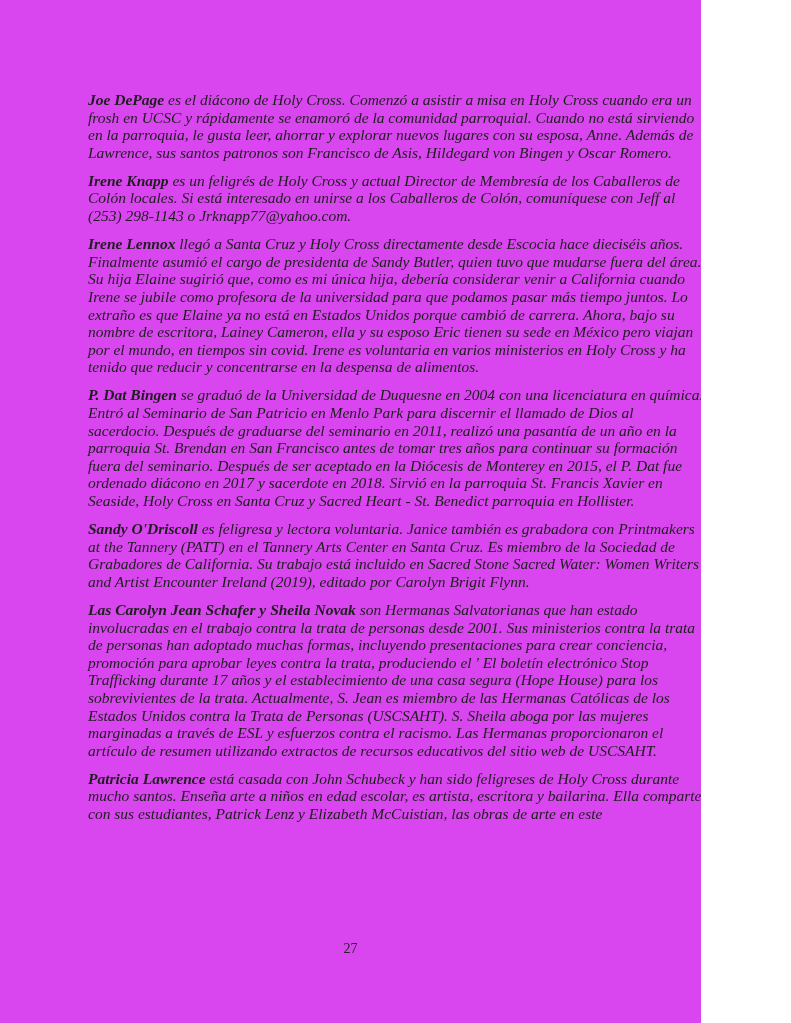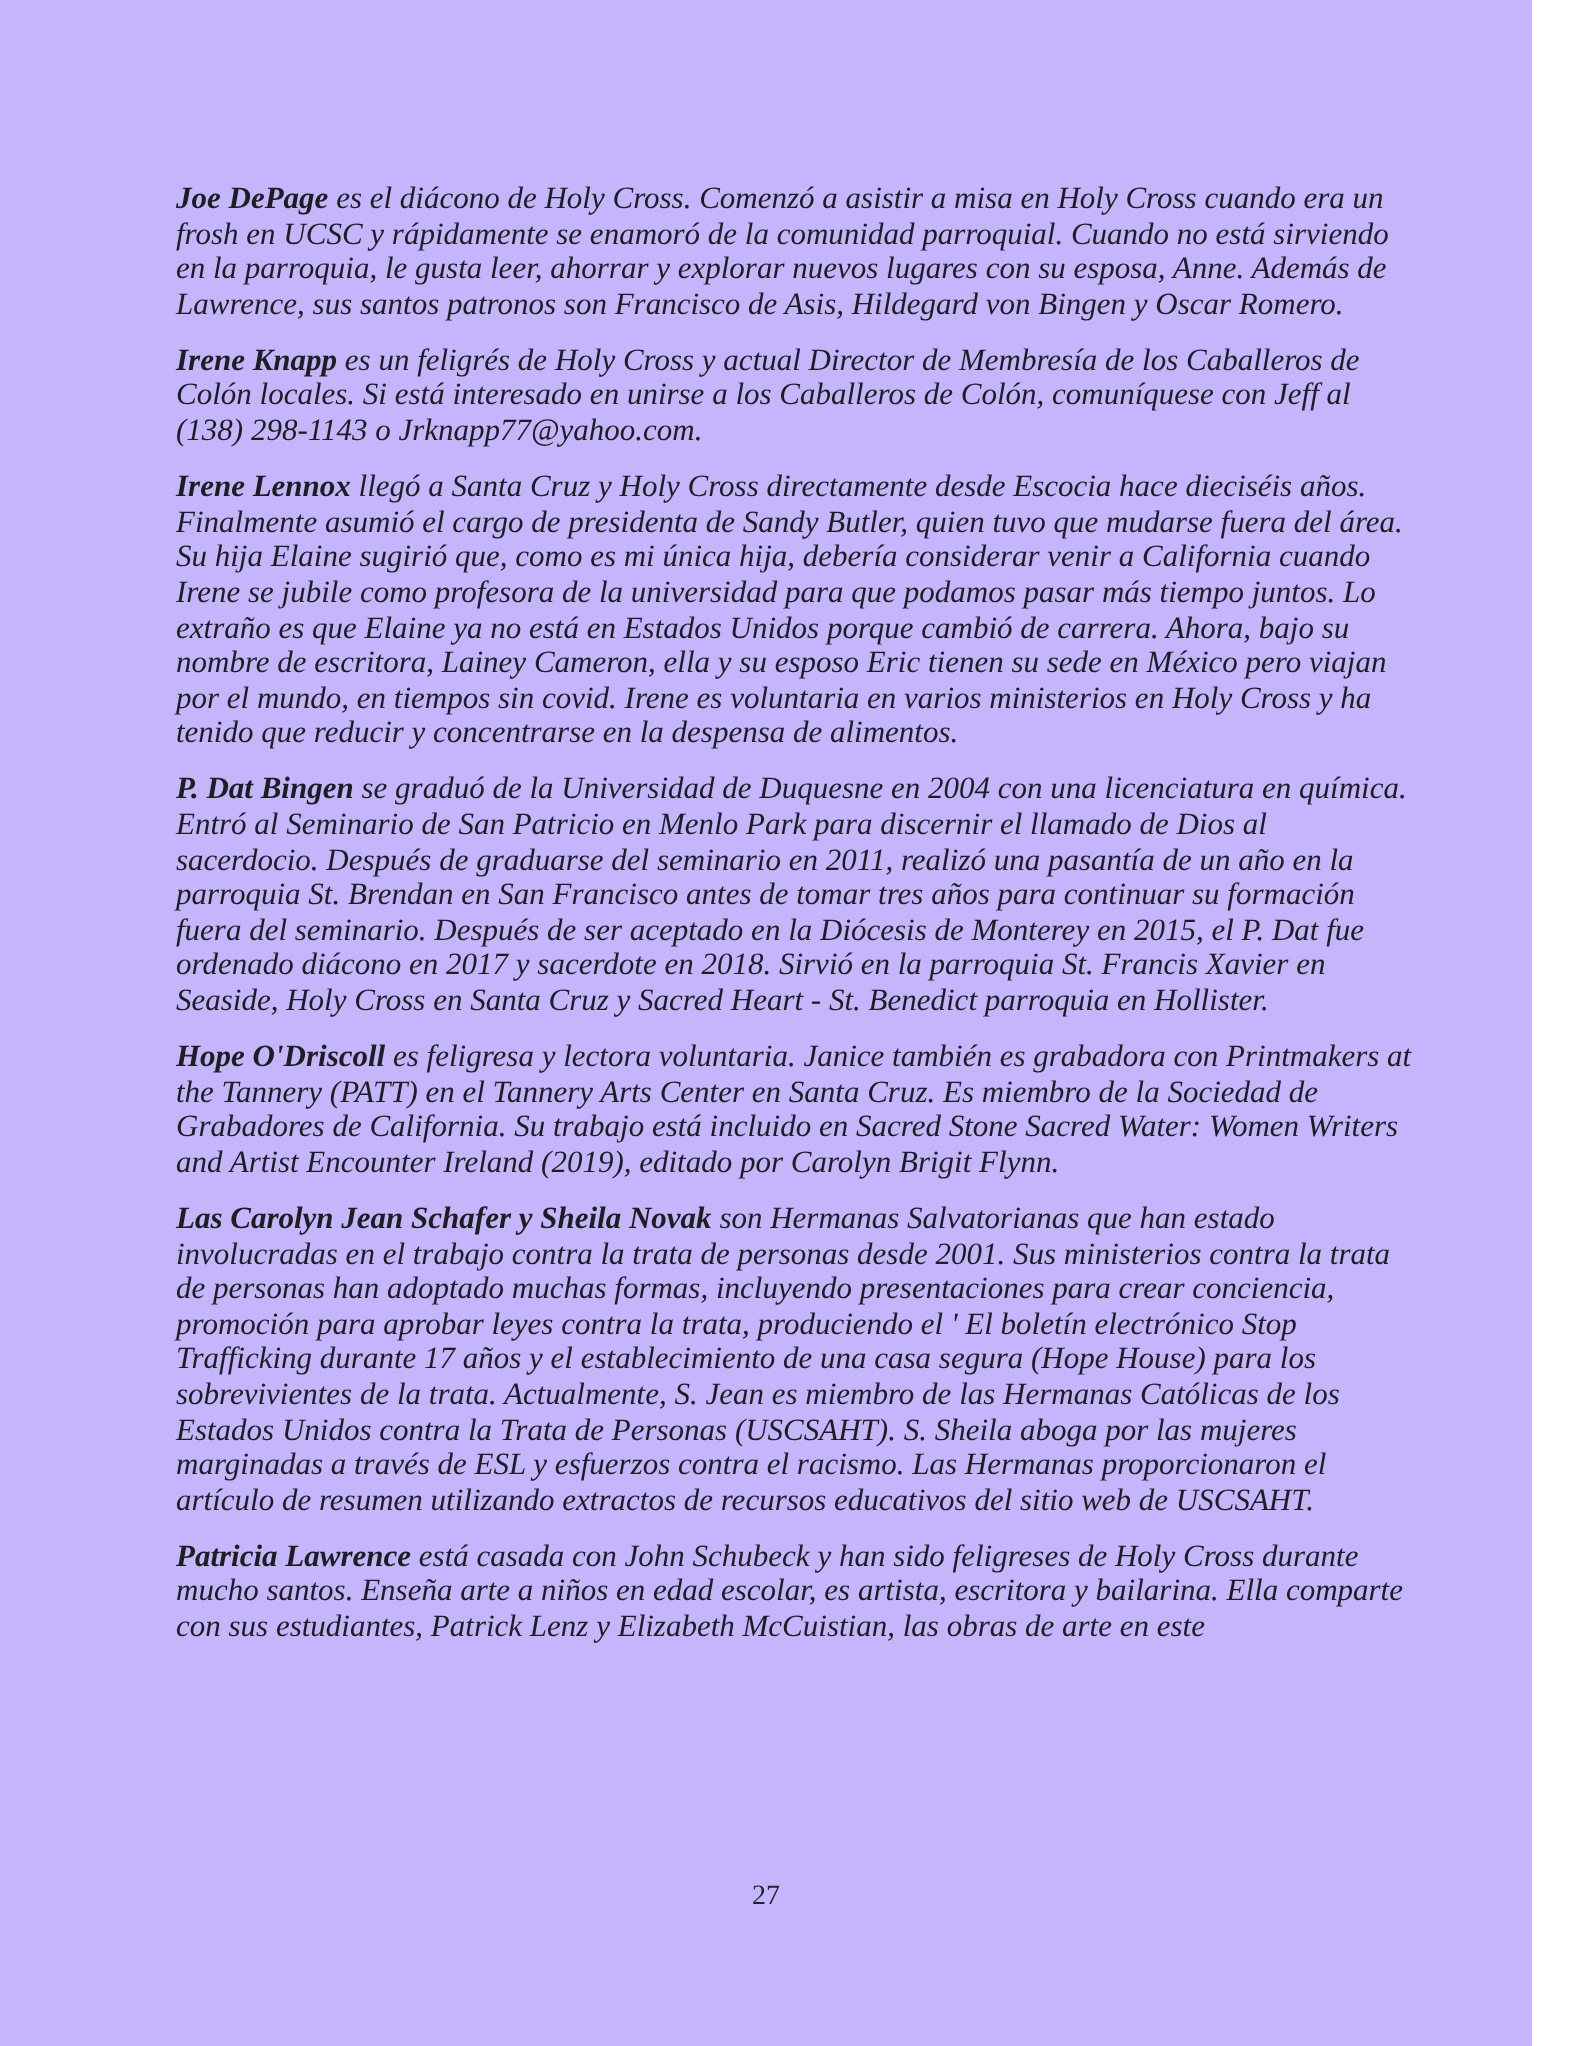--- a/index.html
+++ b/index.html
@@ -1,21 +1,21 @@
 <!DOCTYPE html>
 <html><head>
 <meta charset="utf-8">
 <style>
   * { margin: 0; padding: 0; box-sizing: border-box; }
   html, body { width: 791px; height: 1023px; background: #ffffff; }
   .page {
     position: relative;
-    width: 766px;
+    width: 701px;
     height: 1023px;
-    background: #c4b5fd;
+    background: #d946ef;
     font-family: "Liberation Serif", serif;
     color: #1e1e1e;
     overflow: hidden;
   }
   .content {
     position: absolute;
     left: 88px;
     top: 91px;
     width: 618px;
   }
@@ -47,35 +47,35 @@
 <div class="page">
   <div class="content">
 
     <p class="bio">
       <strong>Joe DePage</strong>
       <span>es el diácono de Holy Cross. Comenzó a asistir a misa en Holy Cross cuando era un frosh en UCSC y rápidamente se enamoró de la comunidad parroquial. Cuando no está sirviendo en la parroquia, le gusta leer, ahorrar y explorar nuevos lugares con su esposa, Anne. Además de Lawrence, sus santos patronos son Francisco de Asis, Hildegard von Bingen y Oscar Romero.</span>
     </p>
 
     <p class="bio">
       <strong>Irene Knapp</strong>
-      <span>es un feligrés de Holy Cross y actual Director de Membresía de los Caballeros de Colón locales. Si está interesado en unirse a los Caballeros de Colón, comuníquese con Jeff al (138) 298-1143 o Jrknapp77@yahoo.com.</span>
+      <span>es un feligrés de Holy Cross y actual Director de Membresía de los Caballeros de Colón locales. Si está interesado en unirse a los Caballeros de Colón, comuníquese con Jeff al (253) 298-1143 o Jrknapp77@yahoo.com.</span>
     </p>
 
     <p class="bio">
       <strong>Irene Lennox</strong>
       <span>llegó a Santa Cruz y Holy Cross directamente desde Escocia hace dieciséis años. Finalmente asumió el cargo de presidenta de Sandy Butler, quien tuvo que mudarse fuera del área. Su hija Elaine sugirió que, como es mi única hija, debería considerar venir a California cuando Irene se jubile como profesora de la universidad para que podamos pasar más tiempo juntos. Lo extraño es que Elaine ya no está en Estados Unidos porque cambió de carrera. Ahora, bajo su nombre de escritora, Lainey Cameron, ella y su esposo Eric tienen su sede en México pero viajan por el mundo, en tiempos sin covid. Irene es voluntaria en varios ministerios en Holy Cross y ha tenido que reducir y concentrarse en la despensa de alimentos.</span>
     </p>
 
     <p class="bio">
       <strong>P. Dat Bingen</strong>
       <span>se graduó de la Universidad de Duquesne en 2004 con una licenciatura en química. Entró al Seminario de San Patricio en Menlo Park para discernir el llamado de Dios al sacerdocio. Después de graduarse del seminario en 2011, realizó una pasantía de un año en la parroquia St. Brendan en San Francisco antes de tomar tres años para continuar su formación fuera del seminario. Después de ser aceptado en la Diócesis de Monterey en 2015, el P. Dat fue ordenado diácono en 2017 y sacerdote en 2018. Sirvió en la parroquia St. Francis Xavier en Seaside, Holy Cross en Santa Cruz y Sacred Heart - St. Benedict parroquia en Hollister.</span>
     </p>
 
     <p class="bio">
-      <strong>Hope O'Driscoll</strong>
+      <strong>Sandy O'Driscoll</strong>
       <span>es feligresa y lectora voluntaria. Janice también es grabadora con Printmakers at the Tannery (PATT) en el Tannery Arts Center en Santa Cruz. Es miembro de la Sociedad de Grabadores de California. Su trabajo está incluido en Sacred Stone Sacred Water: Women Writers and Artist Encounter Ireland (2019), editado por Carolyn Brigit Flynn.</span>
     </p>
 
     <p class="bio">
       <strong>Las Carolyn Jean Schafer y Sheila Novak</strong>
       <span>son Hermanas Salvatorianas que han estado involucradas en el trabajo contra la trata de personas desde 2001. Sus ministerios contra la trata de personas han adoptado muchas formas, incluyendo presentaciones para crear conciencia, promoción para aprobar leyes contra la trata, produciendo el ' El boletín electrónico Stop Trafficking durante 17 años y el establecimiento de una casa segura (Hope House) para los sobrevivientes de la trata. Actualmente, S. Jean es miembro de las Hermanas Católicas de los Estados Unidos contra la Trata de Personas (USCSAHT). S. Sheila aboga por las mujeres marginadas a través de ESL y esfuerzos contra el racismo. Las Hermanas proporcionaron el artículo de resumen utilizando extractos de recursos educativos del sitio web de USCSAHT.</span>
     </p>
 
     <p class="bio">
       <strong>Patricia Lawrence</strong>

